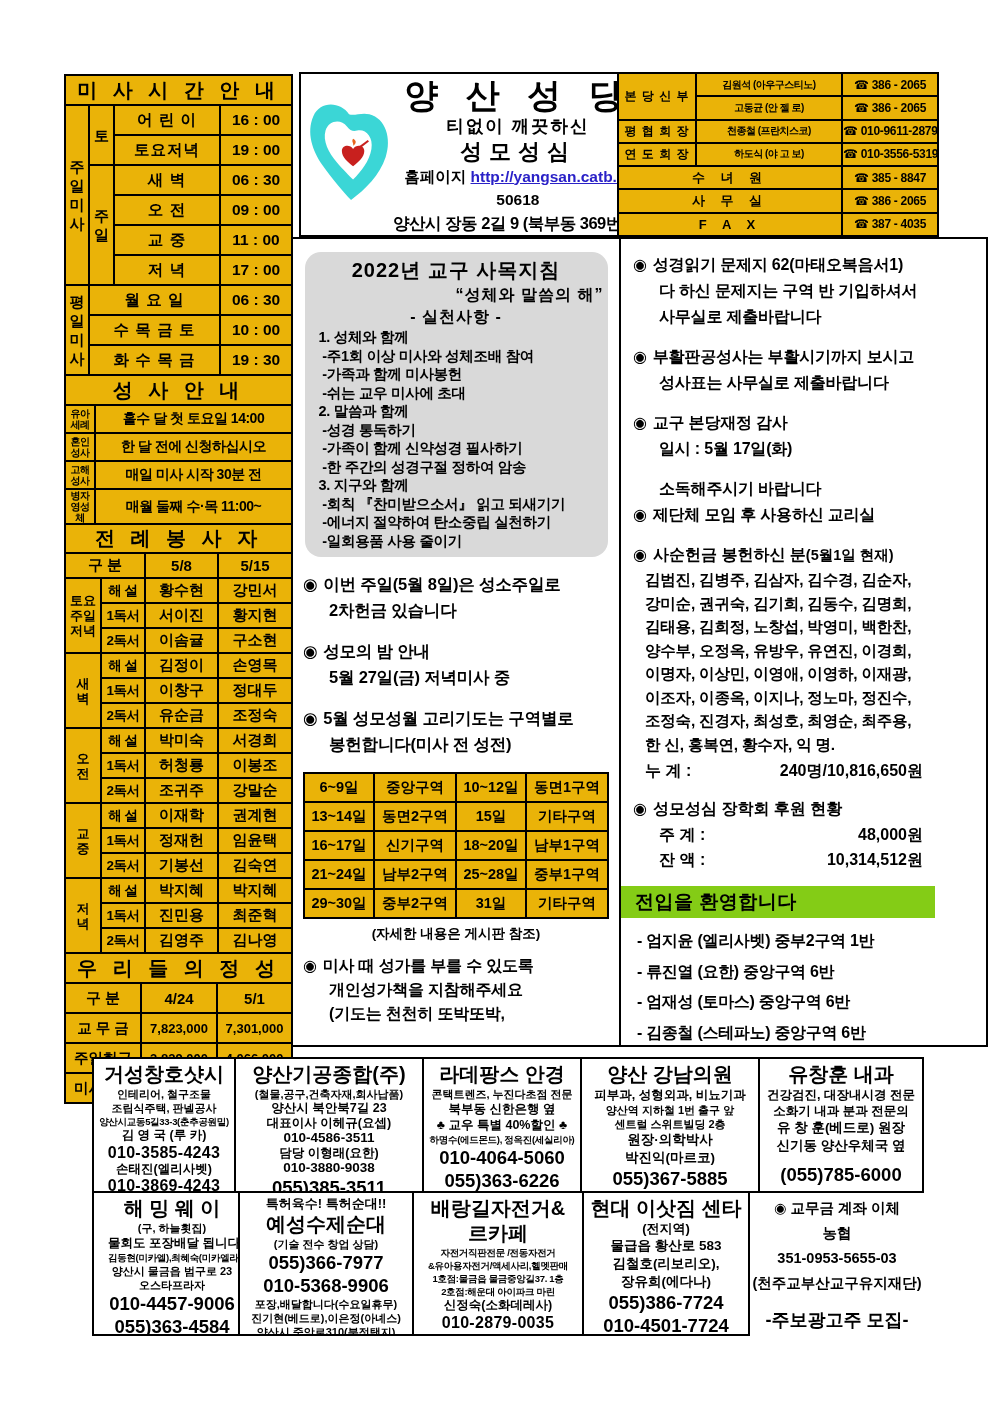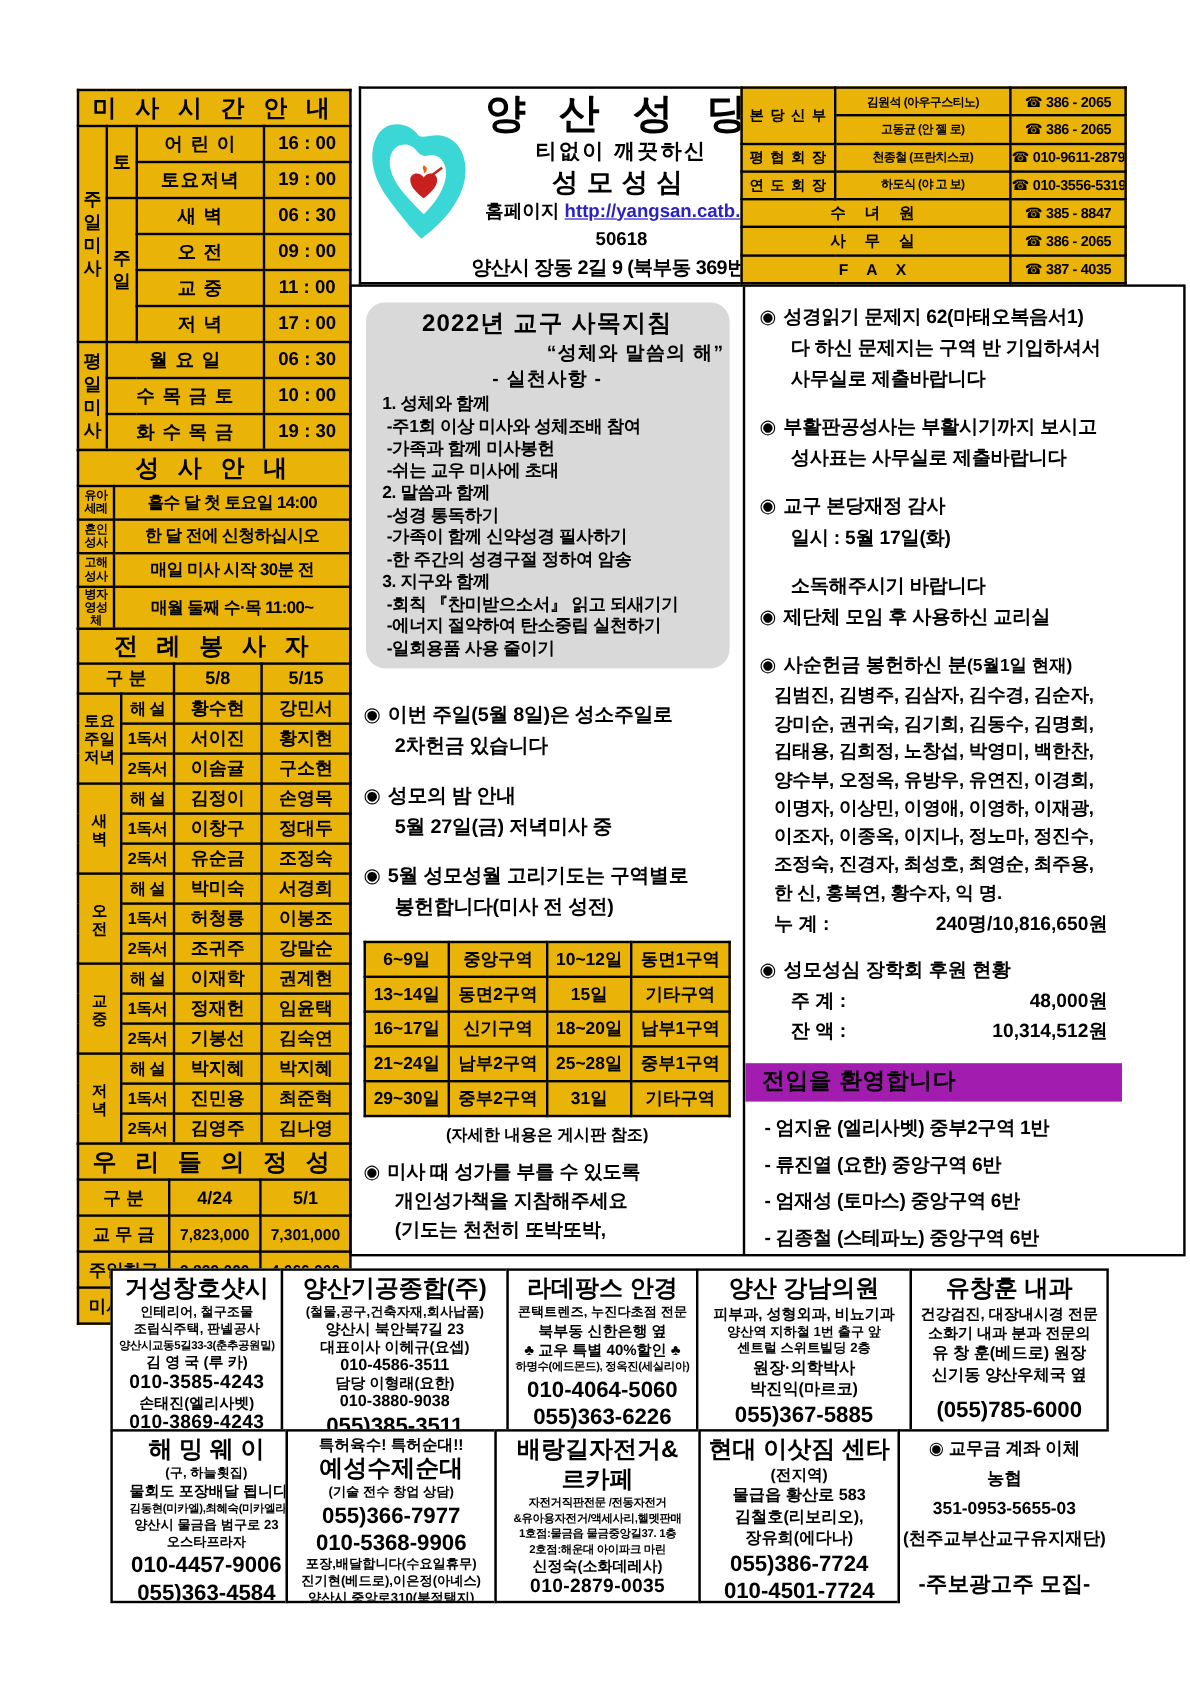--- a/index.html
+++ b/index.html
@@ -60,21 +60,21 @@
   .divider { position: absolute; left: 326px; top: 0; bottom: 0; width: 2px; background: #000; }
   .pane-c { position: absolute; left: 0; top: 0; width: 326px; height: 806px; overflow: hidden; }
   .pane-r { position: absolute; left: 328px; top: 0; width: 314px; height: 806px; overflow: hidden; }
 
   .pastoral { margin: 13px auto 0; width: 303px; background: #d9d9d9; border-radius: 16px; padding: 5px 4px 7px; }
   .p-title { font-size: 20px; line-height: 27px; text-align: center; letter-spacing: 1px; }
   .p-quote { font-size: 16px; line-height: 22px; text-align: right; letter-spacing: 1px; }
   .p-sub { font-size: 16px; line-height: 22px; text-align: center; letter-spacing: 1px; }
   .p-line { font-size: 14.5px; line-height: 18.5px; padding-left: 10px; letter-spacing: -0.3px; white-space: pre; }
 
-  #center-anns { padding: 26px 2px 0 10px; }
+  #center-anns { padding: 14px 2px 0 10px; }
   .ann-item { margin-bottom: 15px; font-size: 16.5px; line-height: 26px; letter-spacing: -0.2px; }
   .ann-line { white-space: nowrap; }
   .ann-line.cont { margin-left: 26px; }
   .bullet { margin-right: 6px; }
 
   .rosary { width: 304px; margin: 0 auto 3px; }
   .rosary td { height: 29px; font-size: 14.5px; }
   .rosary-note { text-align: center; font-size: 13.5px; line-height: 24px; }
   #hymn-ann { padding: 8px 2px 0 10px; }
   #hymn-ann .ann-item { font-size: 16px; line-height: 24px; }
@@ -84,21 +84,21 @@
   .lent { padding: 0 4px 0 12px; font-size: 16px; }
   .lent-title-line { line-height: 26px; white-space: nowrap; }
   .lent-suffix { font-size: 14.5px; }
   #lent-names { margin-left: 12px; }
   .lent-line { font-size: 15.5px; line-height: 23.5px; letter-spacing: -0.2px; white-space: nowrap; }
   .lent-total { display: flex; justify-content: space-between; margin: 2px 8px 0 12px; font-size: 16px; line-height: 26px; }
   .schol { padding: 12px 4px 0 12px; font-size: 16px; }
   .schol-title-line { line-height: 26px; white-space: nowrap; }
   .schol-row { display: flex; justify-content: space-between; margin: 0 8px 0 26px; font-size: 16px; line-height: 25px; }
   .welcome { margin-top: 14px; }
-  .welcome-header { background: #a21caf; font-size: 19px; line-height: 24px; padding: 4px 0 4px 14px; letter-spacing: 0.5px; }
+  .welcome-header { background: #84cc16; font-size: 19px; line-height: 24px; padding: 4px 0 4px 14px; letter-spacing: 0.5px; }
   #welcome-list { padding: 8px 0 0 16px; }
   .welcome-item { font-size: 16px; line-height: 30.5px; letter-spacing: -0.3px; white-space: nowrap; }
 
   
   #ads { position: absolute; left: 92px; top: 1057px; width: 841px; }
   .ads-row { display: flex; }
   #ads-row2 { margin-top: -2px; }
   .ad-cell { border: 2px solid #000; margin-left: -2px; text-align: center; padding: 3px 2px; overflow: hidden; background:#fff; }
   .ads-row .ad-cell:first-child { margin-left: 0; }
   .open-cell { border-right: none; border-bottom: none; }

